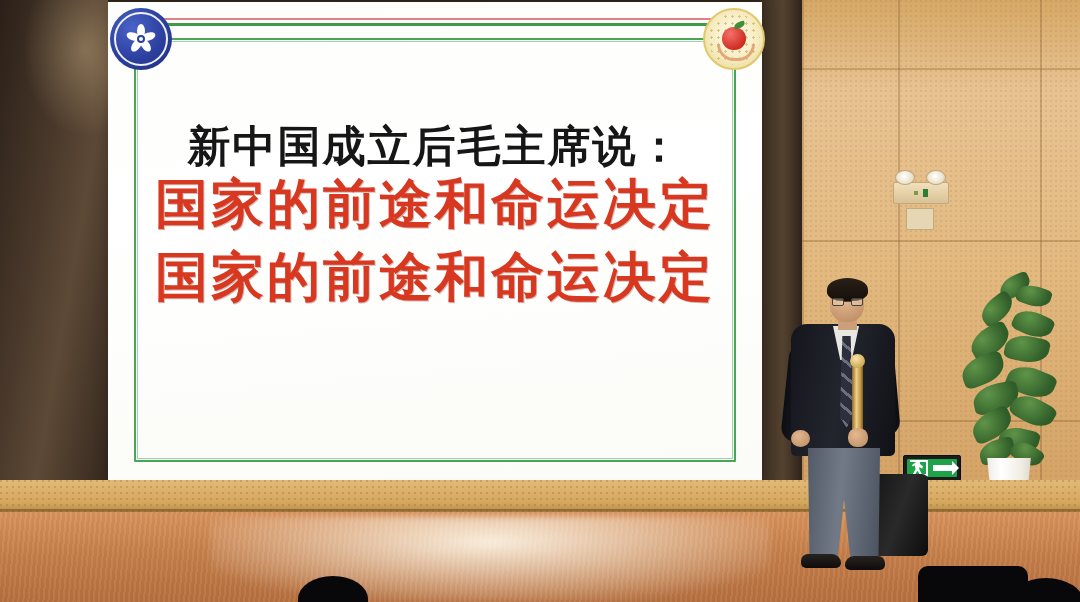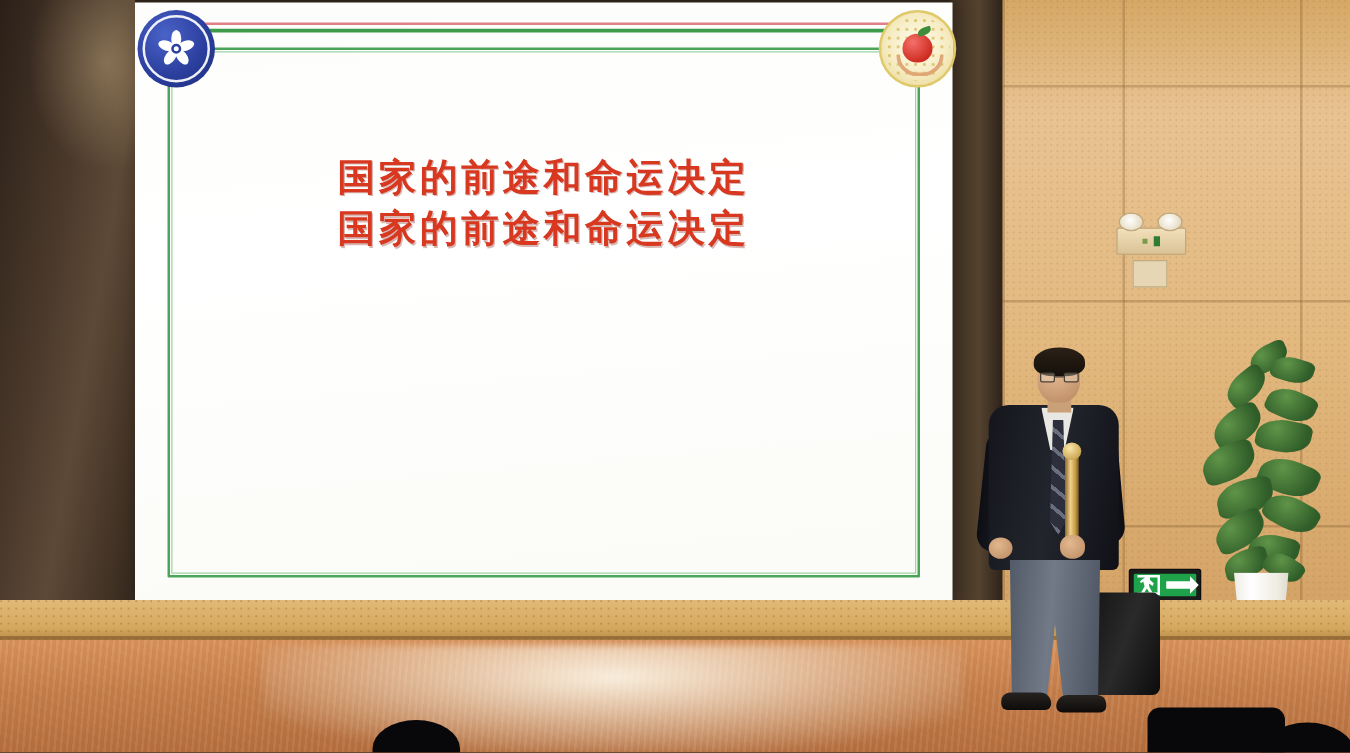--- a/index.html
+++ b/index.html
@@ -101,22 +101,22 @@
   
   .slide-text{
     position:absolute;left:26px;right:26px;top:120px;text-align:center;
     font-family:"DejaVu Sans","Liberation Sans",sans-serif;
   }
   .line1{
     font-size:43px;font-weight:bold;color:#161616;letter-spacing:2px;
     line-height:1.16;
   }
   .line-red{
-    font-size:30px;font-weight:bold;color:#d83820;letter-spacing:3px;
-    line-height:1.38;text-shadow:1px 1px 0 rgba(120,20,10,.30);
+    font-size:53px;font-weight:bold;color:#d83820;letter-spacing:3px;
+    line-height:1.38;text-shadow:1px 1px 0 rgba(120,20,10,.30);font-family:Liberation Mono, monospace;
   }
 
   
   .apron{
     position:absolute;left:0;top:480px;width:1080px;height:32px;
     background:linear-gradient(180deg,#e2b977 0%,#d5a85f 70%,#b98d49 100%);
   }
   .apron:before{
     content:"";position:absolute;inset:0;
     background-image:radial-gradient(circle at 1px 1px, rgba(150,105,50,.45) .6px, transparent 1px);
@@ -293,20 +293,21 @@
   <div class="wall-dark-top"></div>
   <div class="wall-dark-strip-right"></div>
 
   <div class="screen">
     <div class="bd bd-red-top"></div>
     <div class="bd bd-grn-top"></div>
     <div class="bd bd-inner"></div>
     <div class="bd bd-inner2"></div>
 
     <div class="slide-text">
+      <div class="line1">新中国成立后毛主席说：</div>
       <div class="line-red">国家的前途和命运决定</div>
       <div class="line-red">国家的前途和命运决定</div>
     </div>
   </div>
 
   <div class="logo-cas">
     <div class="ring"></div>
     <div class="flower">
       <div class="pet" style="transform:rotate(0deg)"></div>
       <div class="pet" style="transform:rotate(72deg)"></div>

